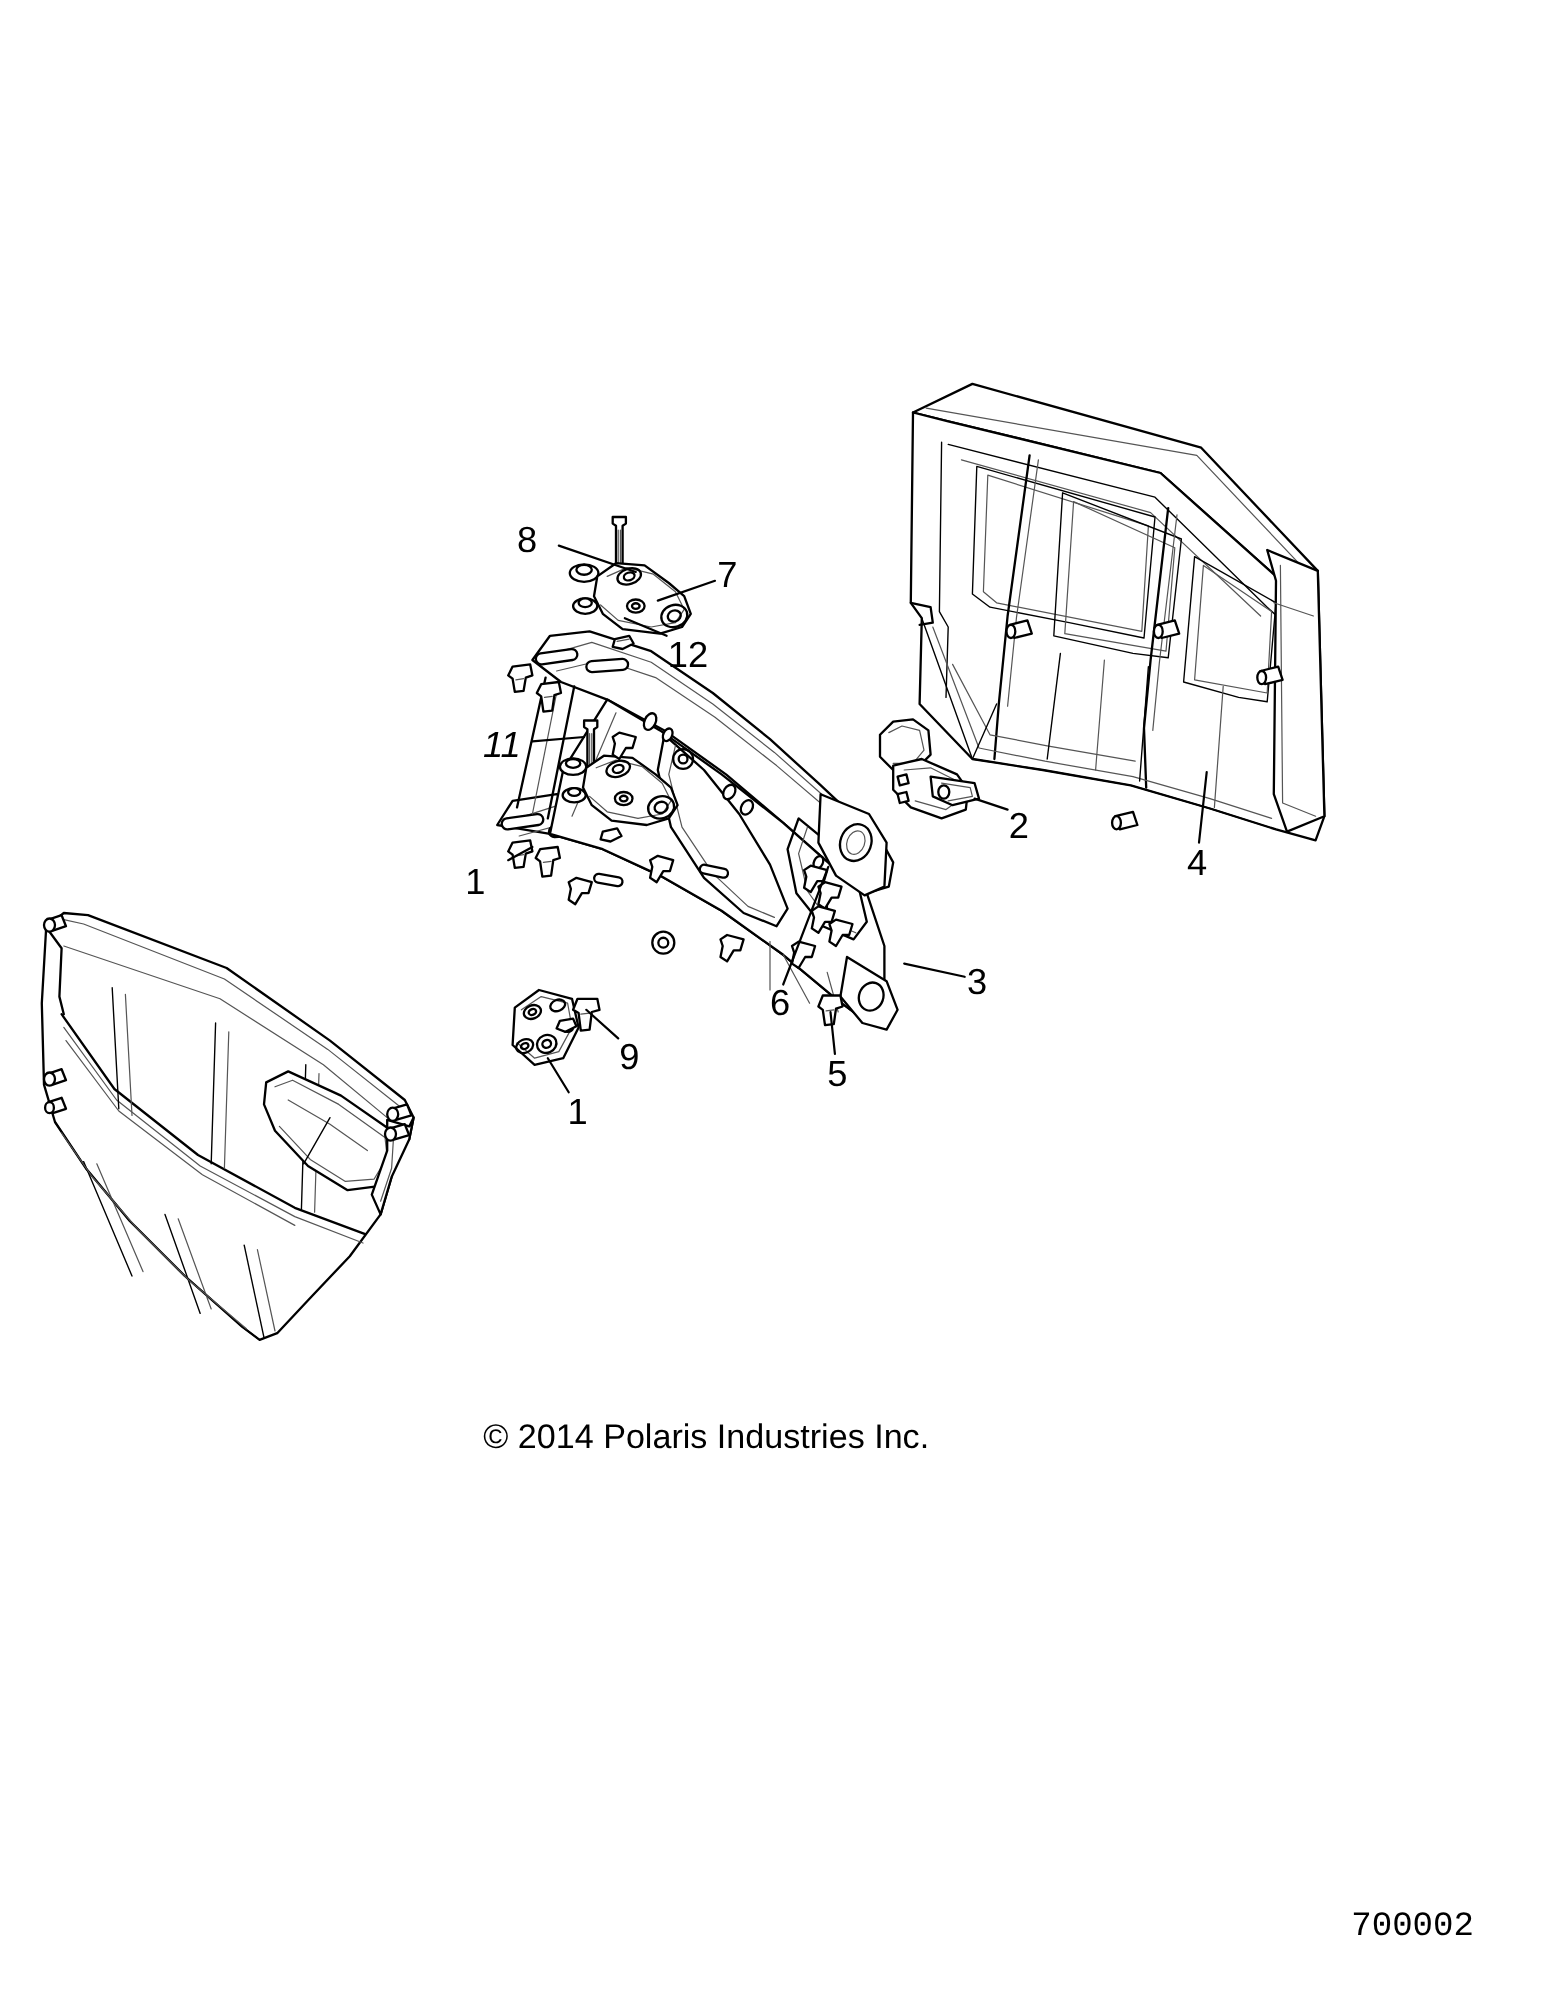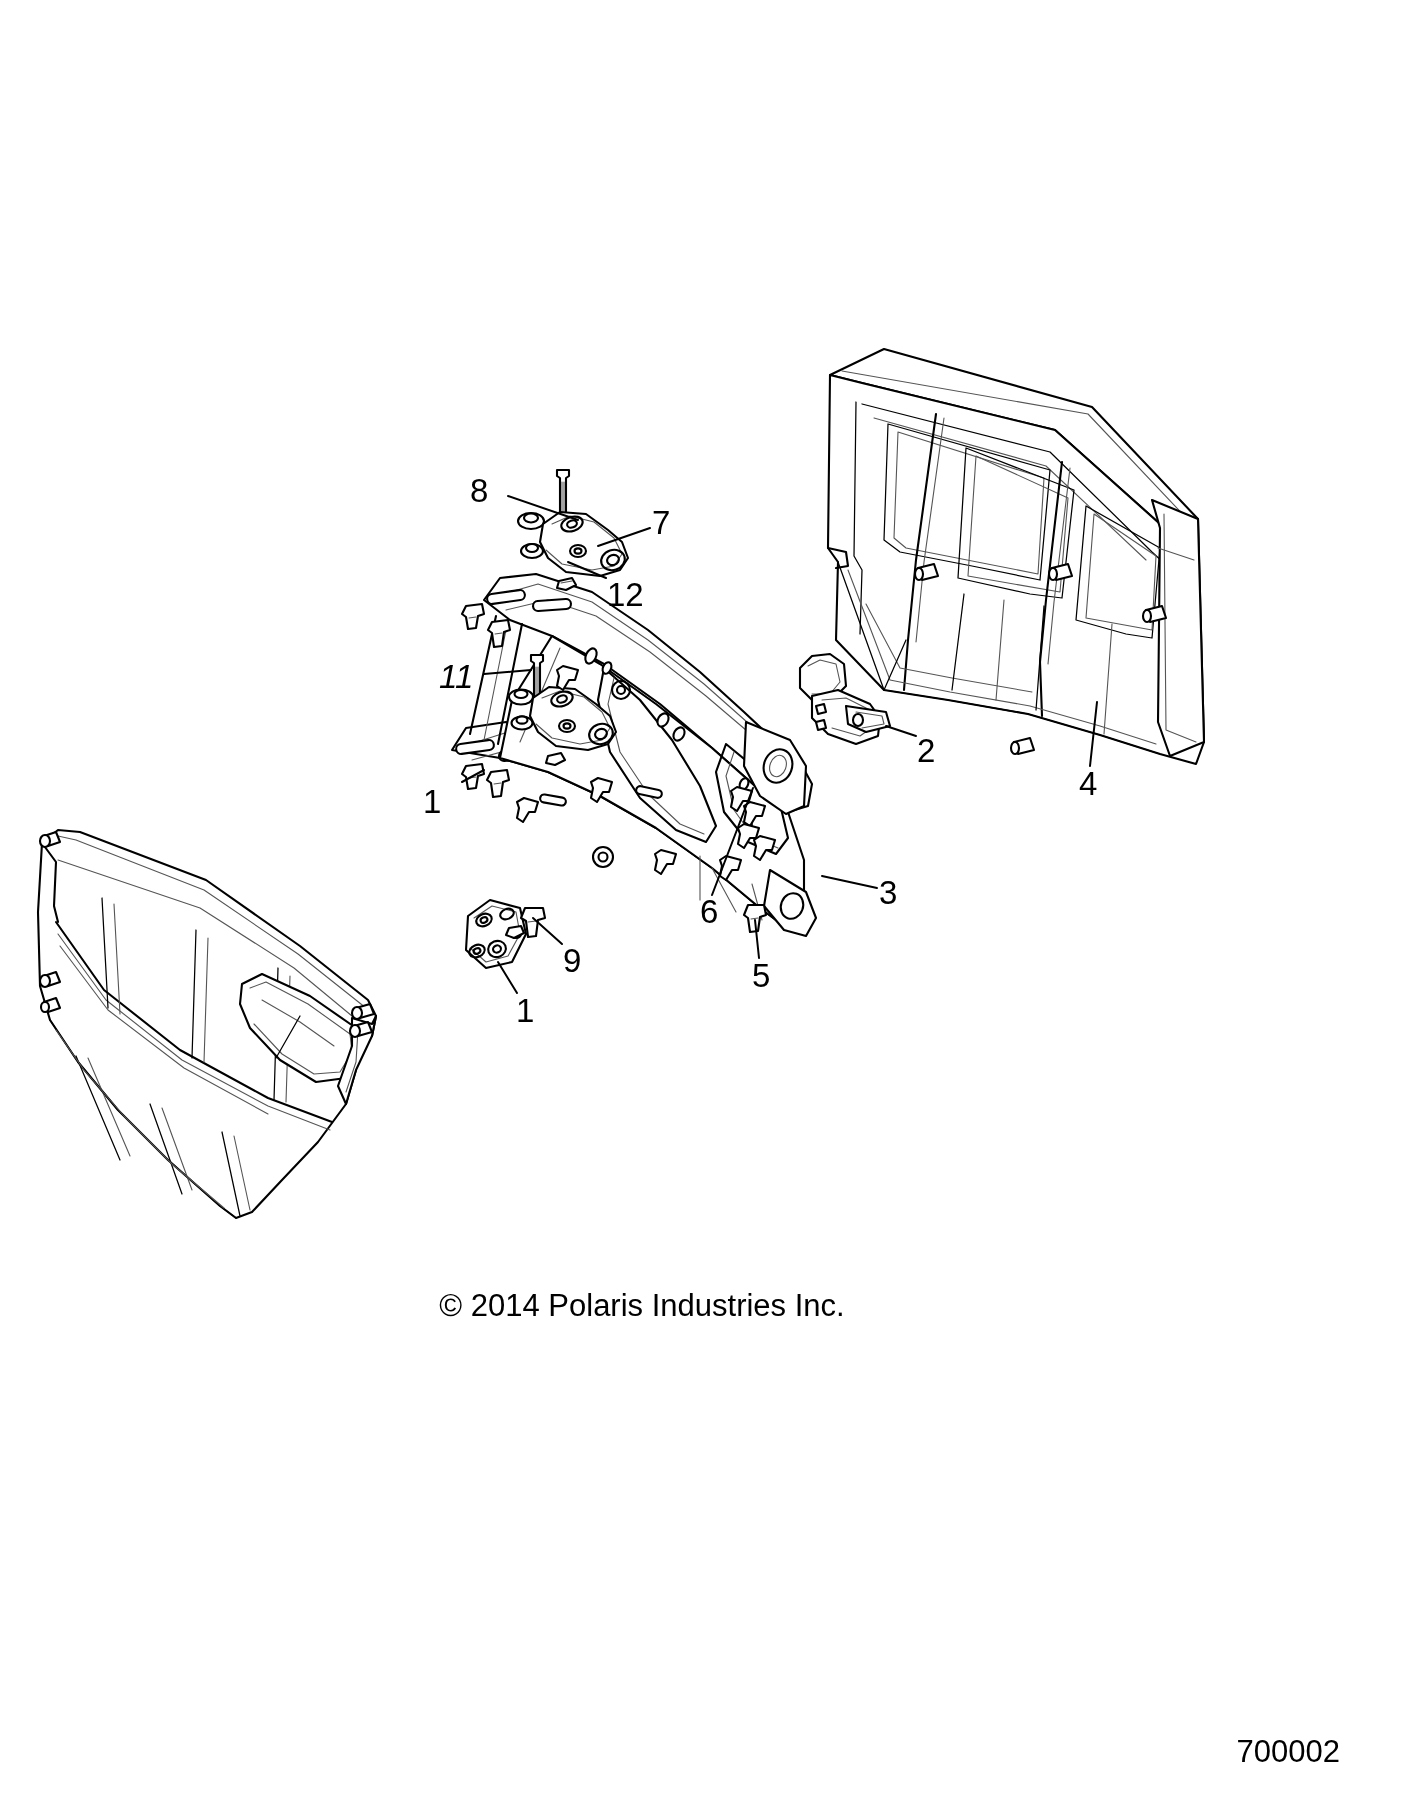--- a/index.html
+++ b/index.html
@@ -44,21 +44,21 @@
     text-align: center;
     font-family: "Liberation Sans", sans-serif;
     font-size: 31px;
     color: #000000;
     white-space: nowrap;
   }
   #part-number {
     position: absolute;
     right: 77px;
     top: 1734px;
-    font-family: Liberation Sans, sans-serif;
+    font-family: Liberation Mono, monospace;
     font-size: 31px;
     color: #000000;
     white-space: nowrap;
   }
 </style>
 </head>
 <body>
 
 <div id="page">
 

